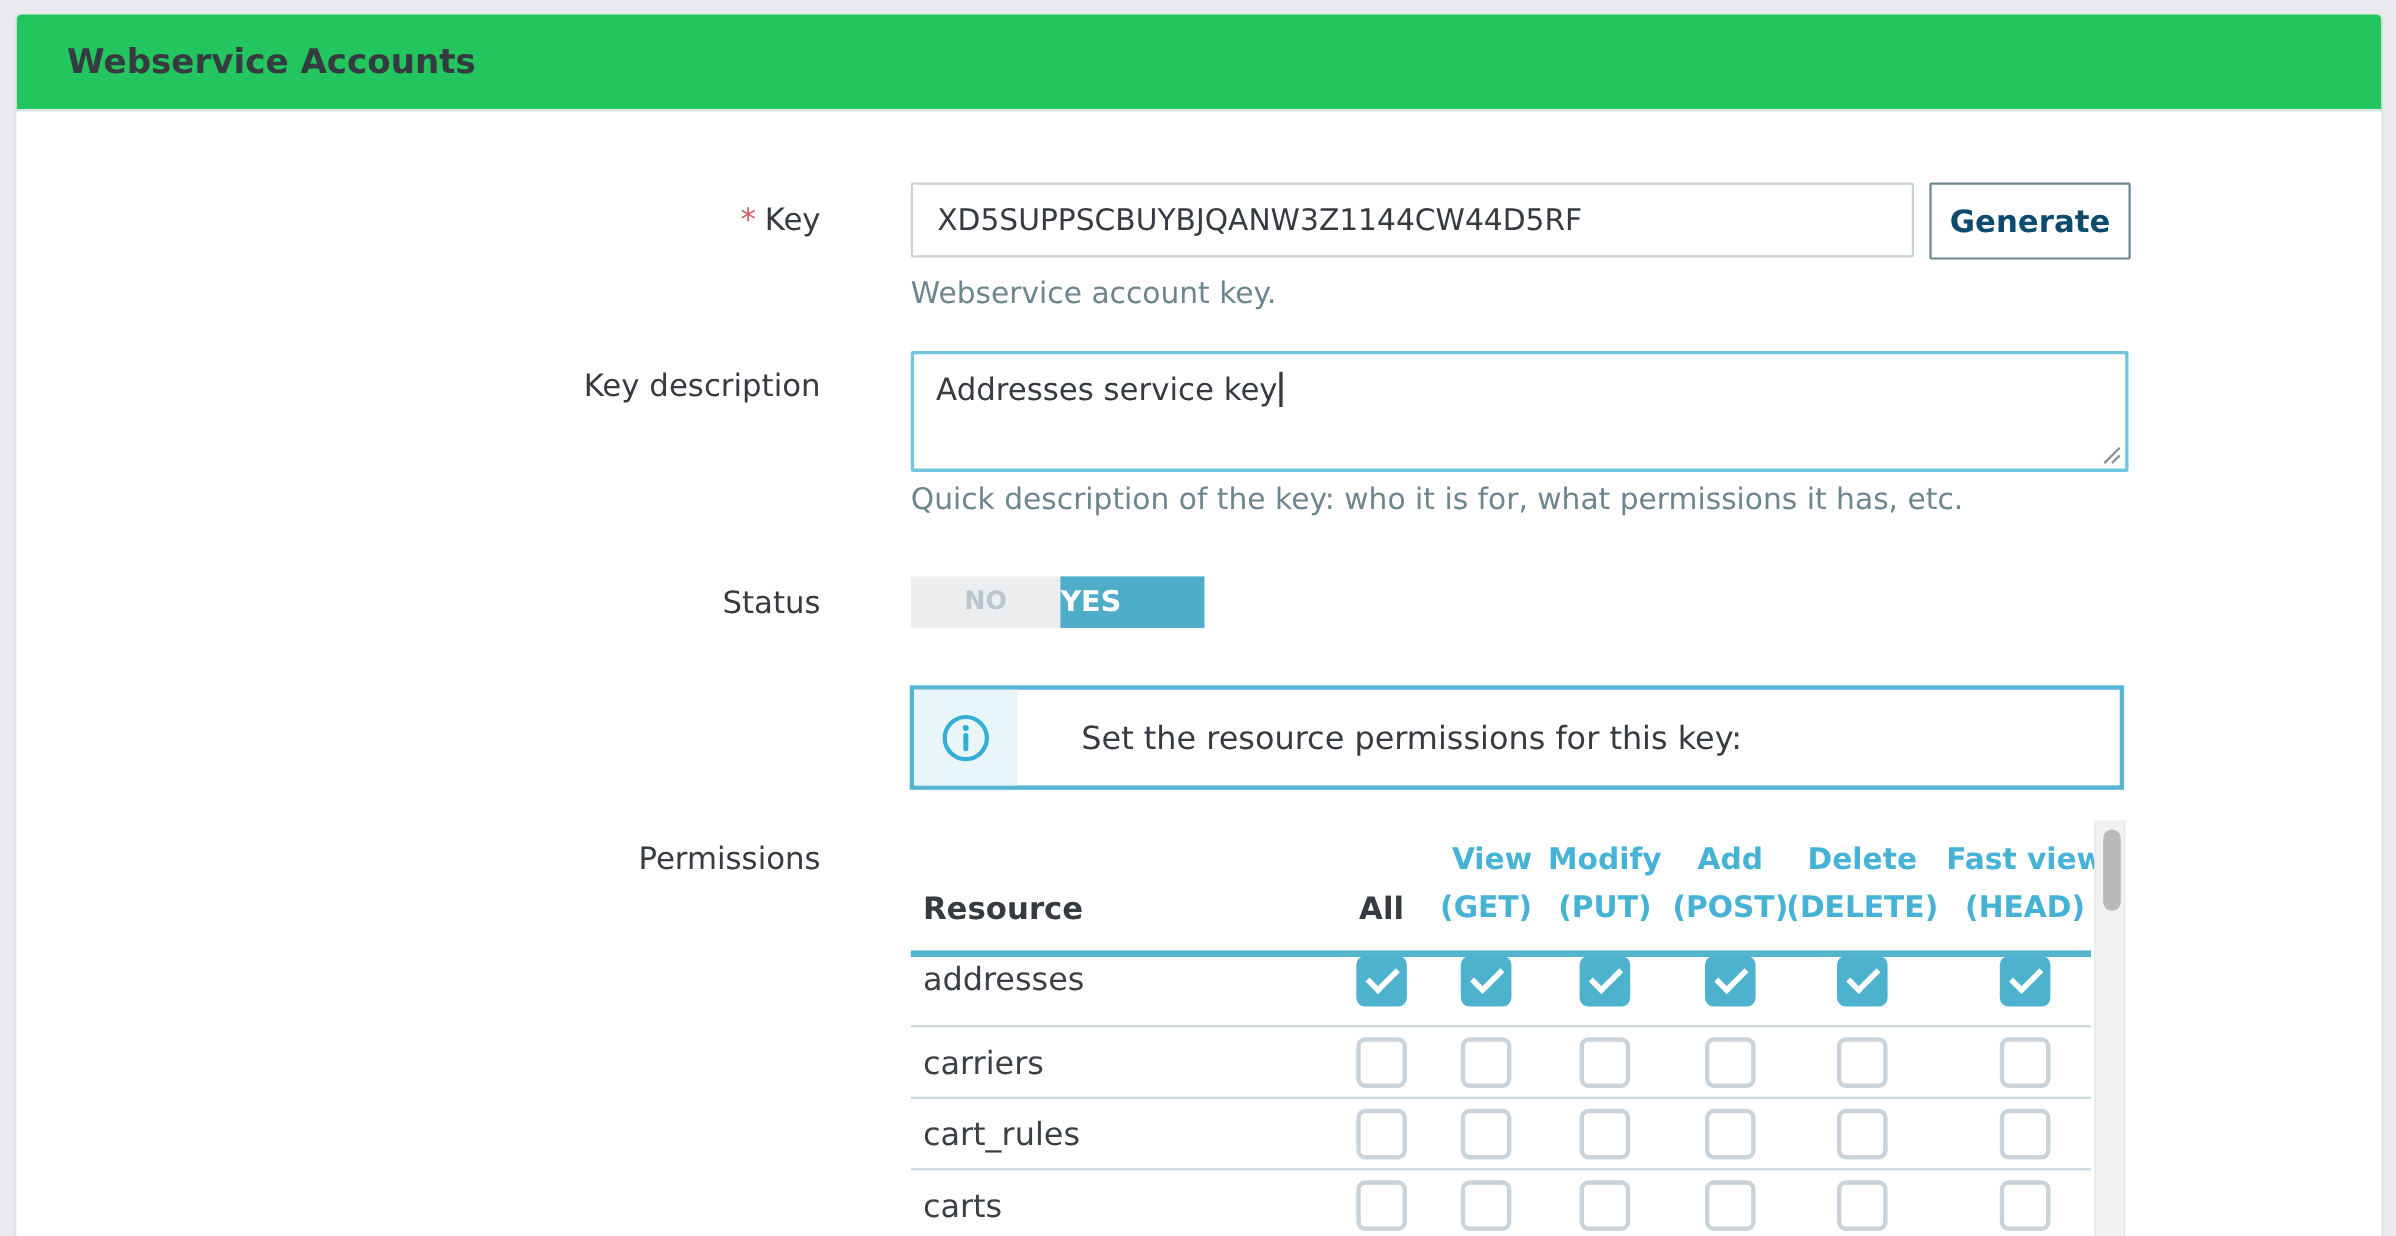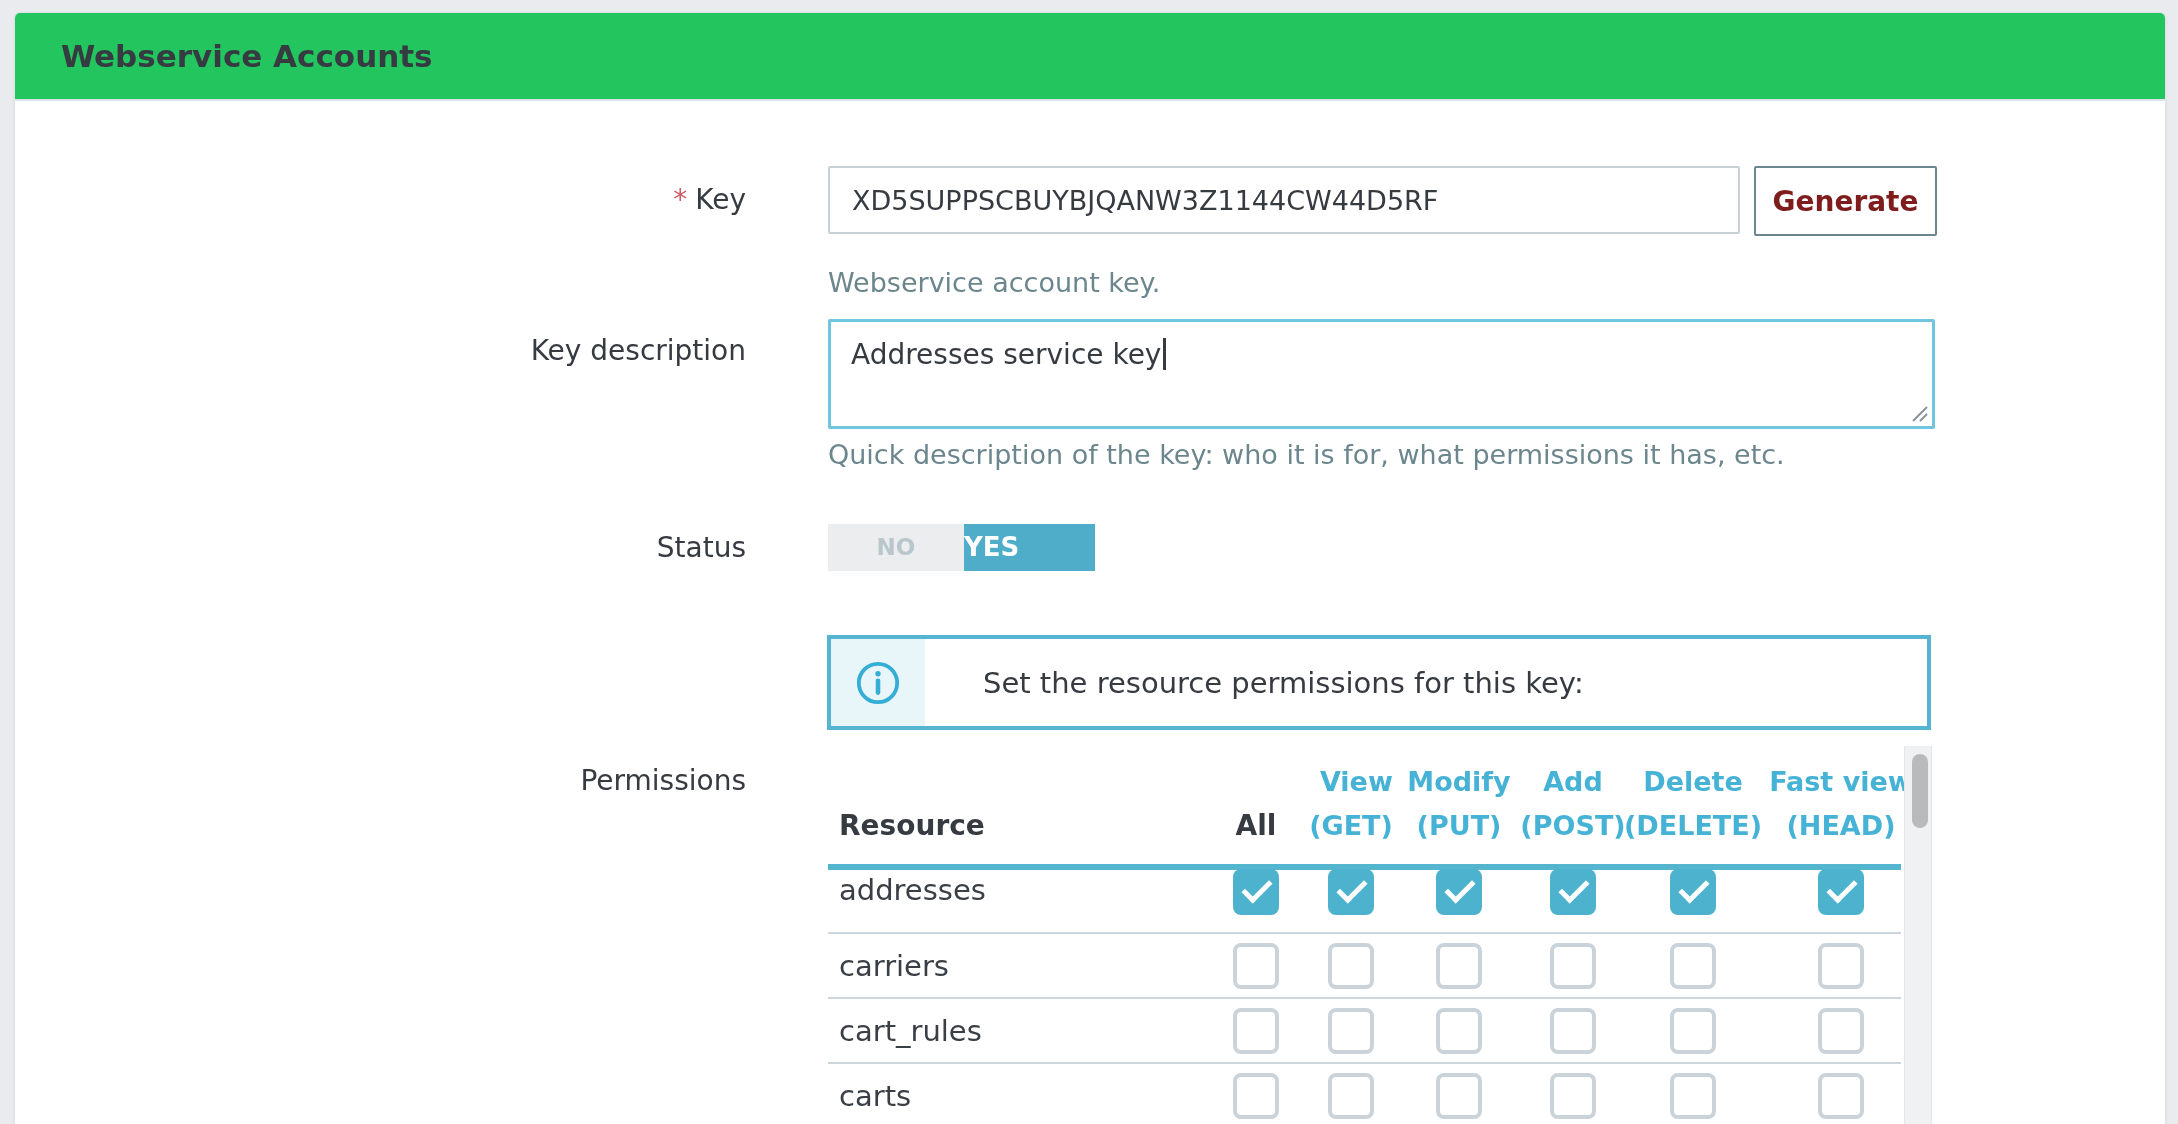--- a/index.html
+++ b/index.html
@@ -33,21 +33,21 @@
   .req{color:#ca5f66;margin-right:8px;}
   .key-input{
     position:absolute;left:813px;top:153px;width:912px;height:68px;
     box-sizing:border-box;border:2px solid #c7d1d8;border-radius:2px;
     padding:0 22px;font-size:27px;color:#363a41;outline:none;
     font-family:"DejaVu Sans","Liberation Sans",sans-serif;
   }
   .generate-btn{
     position:absolute;left:1739px;top:153px;width:183px;height:70px;
     box-sizing:border-box;background:#fff;border:2px solid #6c868e;border-radius:2px;
-    font-size:28px;font-weight:700;color:#7f1d1d;text-align:center;line-height:66px;
+    font-size:28px;font-weight:700;color:#0c4a6e;text-align:center;line-height:66px;
     cursor:pointer;
     font-family:"DejaVu Sans","Liberation Sans",sans-serif;
   }
   .help-text{
     position:absolute;left:813px;font-size:27px;color:#6c868e;
   }
   .textarea-box{
     position:absolute;left:813px;top:306px;width:1107px;height:110px;
     box-sizing:border-box;border:3px solid #6fc6de;border-radius:2px;
     padding:14px 20px;font-size:28px;color:#363a41;background:#fff;
@@ -64,21 +64,21 @@
   .toggle-no{
     width:136px;height:47px;line-height:47px;text-align:center;
     background:#ebedef;color:#b9c7cd;font-size:23px;font-weight:700;cursor:pointer;
   }
   .toggle-yes{
     width:131px;height:47px;line-height:47px;
     background:#4fadc9;color:#ffffff;font-size:26px;font-weight:700;cursor:pointer;
   }
   .alert-info{
     position:absolute;left:812px;top:610px;width:1104px;height:95px;
-    box-sizing:border-box;border:4px solid #54b4d2;background:#fff;margin-top:12px;
+    box-sizing:border-box;border:4px solid #54b4d2;background:#fff;
   }
   .alert-icon-area{
     position:absolute;left:0;top:0;bottom:0;width:94px;background:#e8f6fa;
     display:flex;align-items:center;justify-content:center;
   }
   .alert-text{
     position:absolute;left:152px;top:0;bottom:0;right:10px;
     display:flex;align-items:center;font-size:29px;color:#363a41;
   }
   .perm-table{
@@ -134,21 +134,21 @@
 
   <div class="panel-header">
     <div class="panel-title">Webservice Accounts</div>
   </div>
 
   <div class="form-label" style="top:167px;">
     <span class="req">*</span><span>Key</span>
   </div>
   <input class="key-input" type="text" value="XD5SUPPSCBUYBJQANW3Z1144CW44D5RF" style="">
   <button class="generate-btn">Generate</button>
-  <div class="help-text" style="top:254px;">Webservice account key.</div>
+  <div class="help-text" style="top:238px;">Webservice account key.</div>
 
   <div class="form-label" style="top:318px;">Key description</div>
   <div class="textarea-box">
     <span>Addresses service key</span><span class="caret"></span>
     <svg class="resize-grip" width="22" height="22" viewBox="0 0 22 22">
       <line x1="6" y1="20" x2="20" y2="6" stroke="#8a9399" stroke-width="2"></line>
       <line x1="13" y1="20" x2="20" y2="13" stroke="#8a9399" stroke-width="2"></line>
     </svg>
   </div>
   <div class="help-text" style="top:426px;">Quick description of the key: who it is for, what permissions it has, etc.</div>

